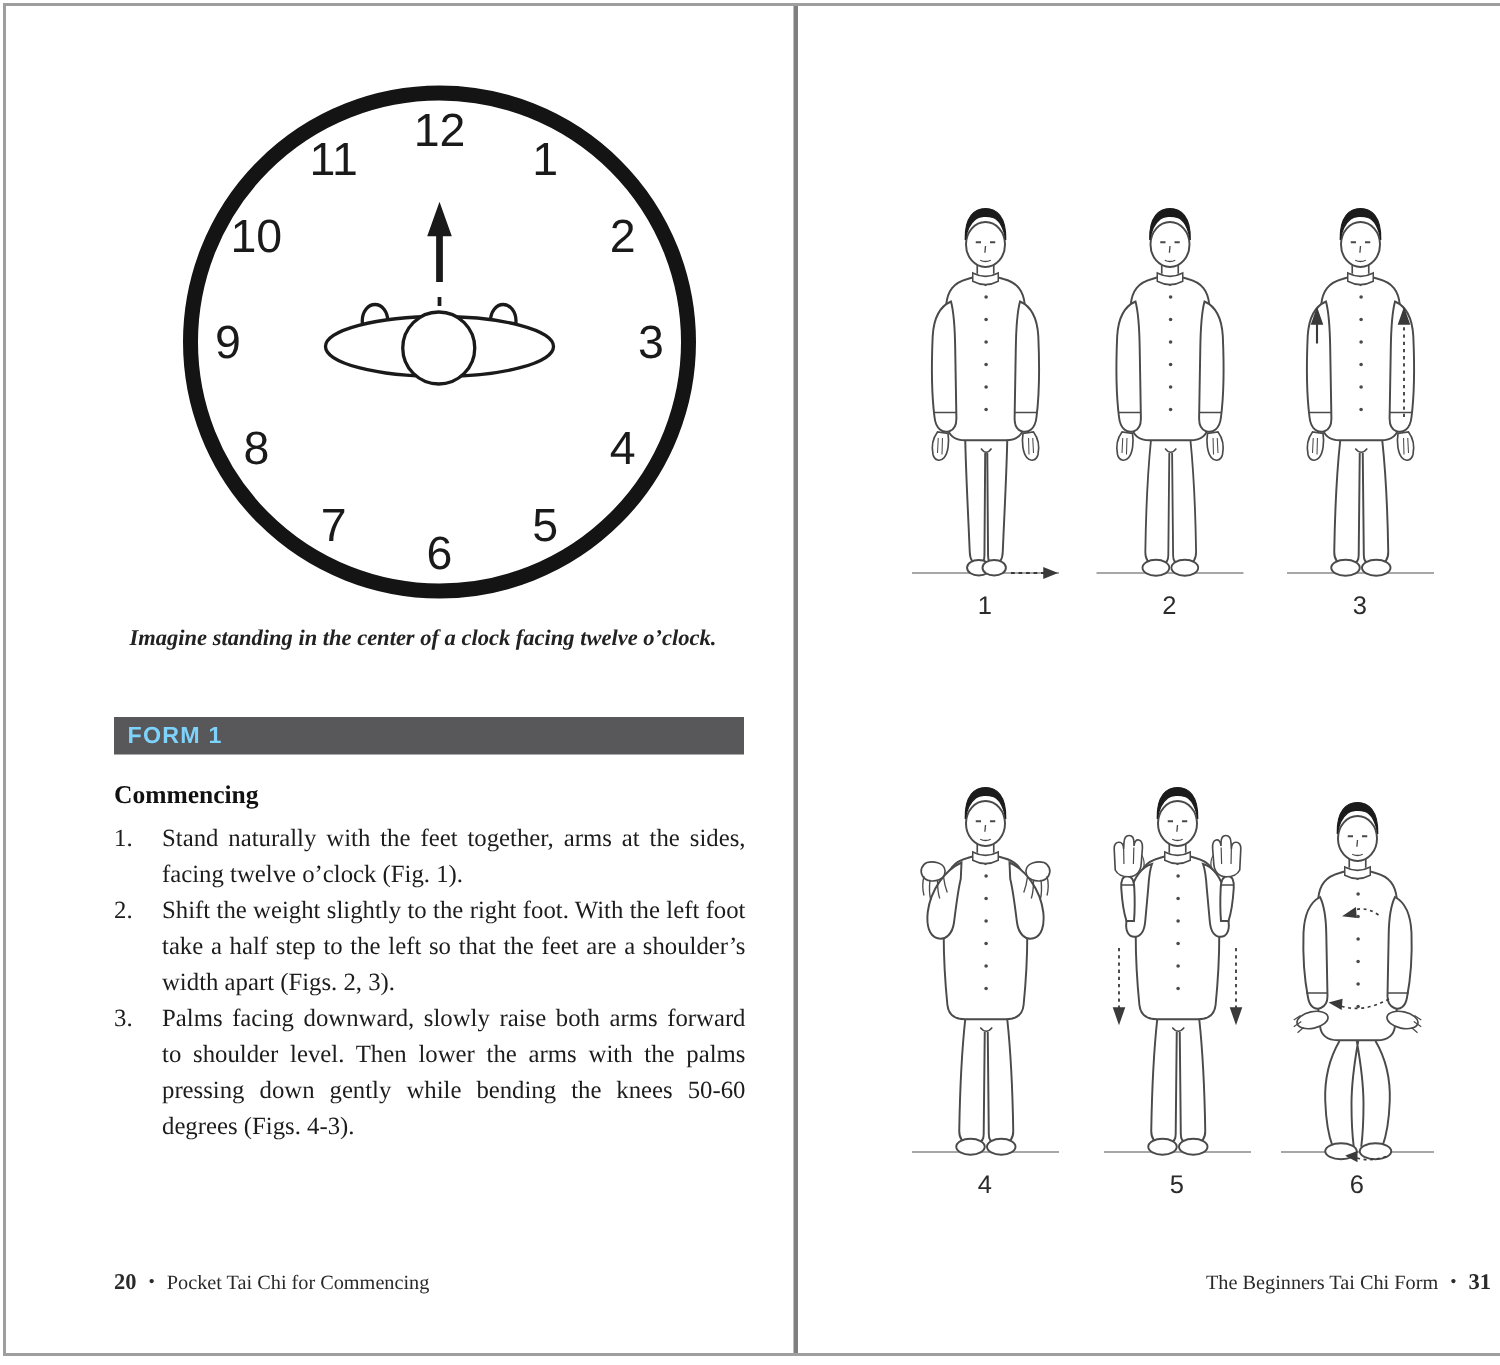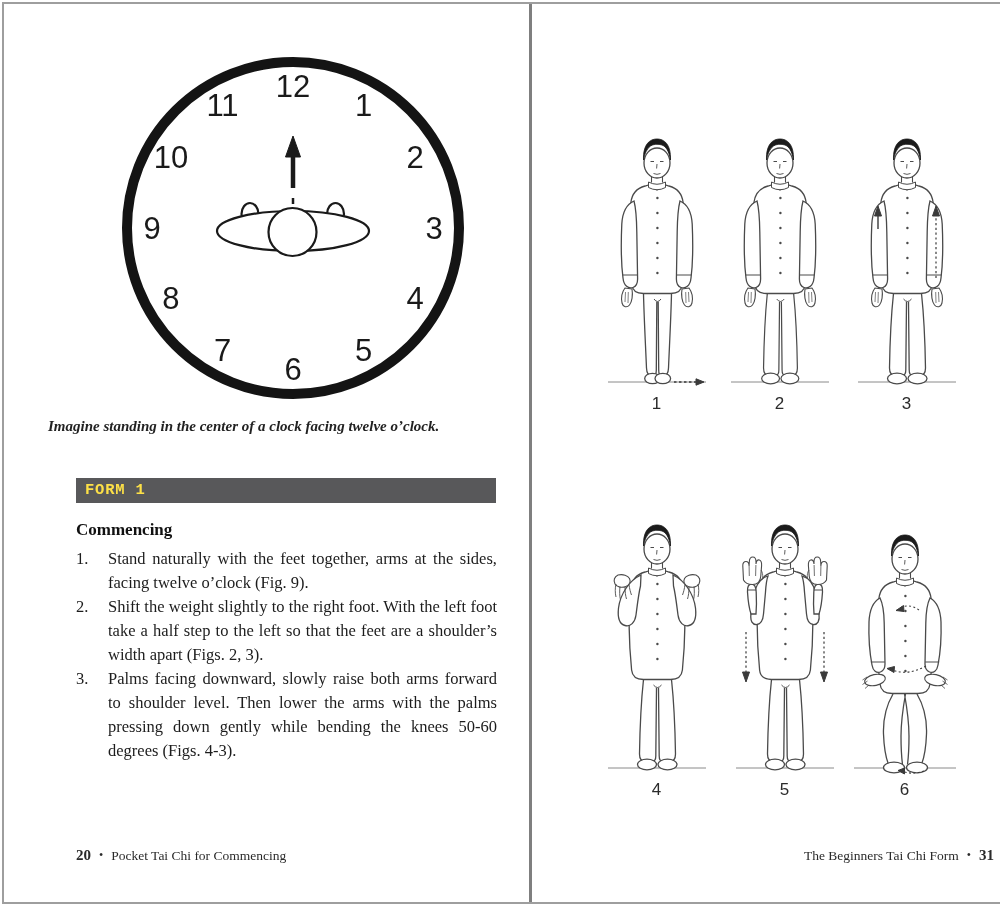--- a/index.html
+++ b/index.html
@@ -11,26 +11,26 @@
   .spread {
     position:absolute; left:2px; top:2px; width:988px; height:898px;
     border:2px solid #9e9e9e; background:#fff; display:flex;padding-left:32px;
   }
   .page { position:relative; flex:1; background:#fff; overflow:hidden; }
   .page.right { border-left:3px solid #7f7f7f; }
 
   
   .clock-wrap { position:absolute; left:83px; top:50px; width:348px; height:348px; }
   .clock-caption {
-    position:absolute; left:12px; top:414px; width:468px; 
+    position:absolute; left:12px; top:414px; width:468px; text-align:center;
     font-style:italic; font-weight:bold; font-size:15px; color:#222;
   }
   .form-bar {
     position:absolute; left:40px; top:474px; width:420px; height:25px;
-    background:#58585a; color:#fde047; font-family:Liberation Mono, monospace;
+    background:#58585a; color:#7dd3fc; font-family:Liberation Sans, sans-serif;
     font-weight:bold; font-size:15.5px; letter-spacing:0.8px;
     line-height:25px; padding-left:9px; box-sizing:border-box;
   }
   .section-title {
     position:absolute; left:40px; top:516px; font-weight:bold; font-size:17px; color:#111;text-align:center;
   }
   .steps { position:absolute; left:40px; top:543px; width:421px; }
   .step { display:flex; font-size:16.5px; line-height:24px; color:#1c1c1c; }
   .step-num { flex:0 0 32px; }
   .step-text { flex:1; text-align:justify; }
@@ -156,21 +156,21 @@
 
     <div class="clock-caption">Imagine standing in the center of a clock facing twelve o’clock.</div>
 
     <div class="form-bar">FORM 1</div>
 
     <div class="section-title">Commencing</div>
 
     <div class="steps">
       <div class="step">
         <span class="step-num">1.</span>
-        <span class="step-text">Stand naturally with the feet together, arms at the sides, facing twelve o’clock (Fig. 9).</span>
+        <span class="step-text">Stand naturally with the feet together, arms at the sides, facing twelve o’clock (Fig. 1).</span>
       </div>
       <div class="step">
         <span class="step-num">2.</span>
         <span class="step-text">Shift the weight slightly to the right foot. With the left foot take a half step to the left so that the feet are a shoulder’s width apart (Figs. 2, 3).</span>
       </div>
       <div class="step">
         <span class="step-num">3.</span>
         <span class="step-text">Palms facing downward, slowly raise both arms forward to shoulder level. Then lower the arms with the palms pressing down gently while bending the knees 50-60 degrees (Figs. 4-3).</span>
       </div>
     </div>

